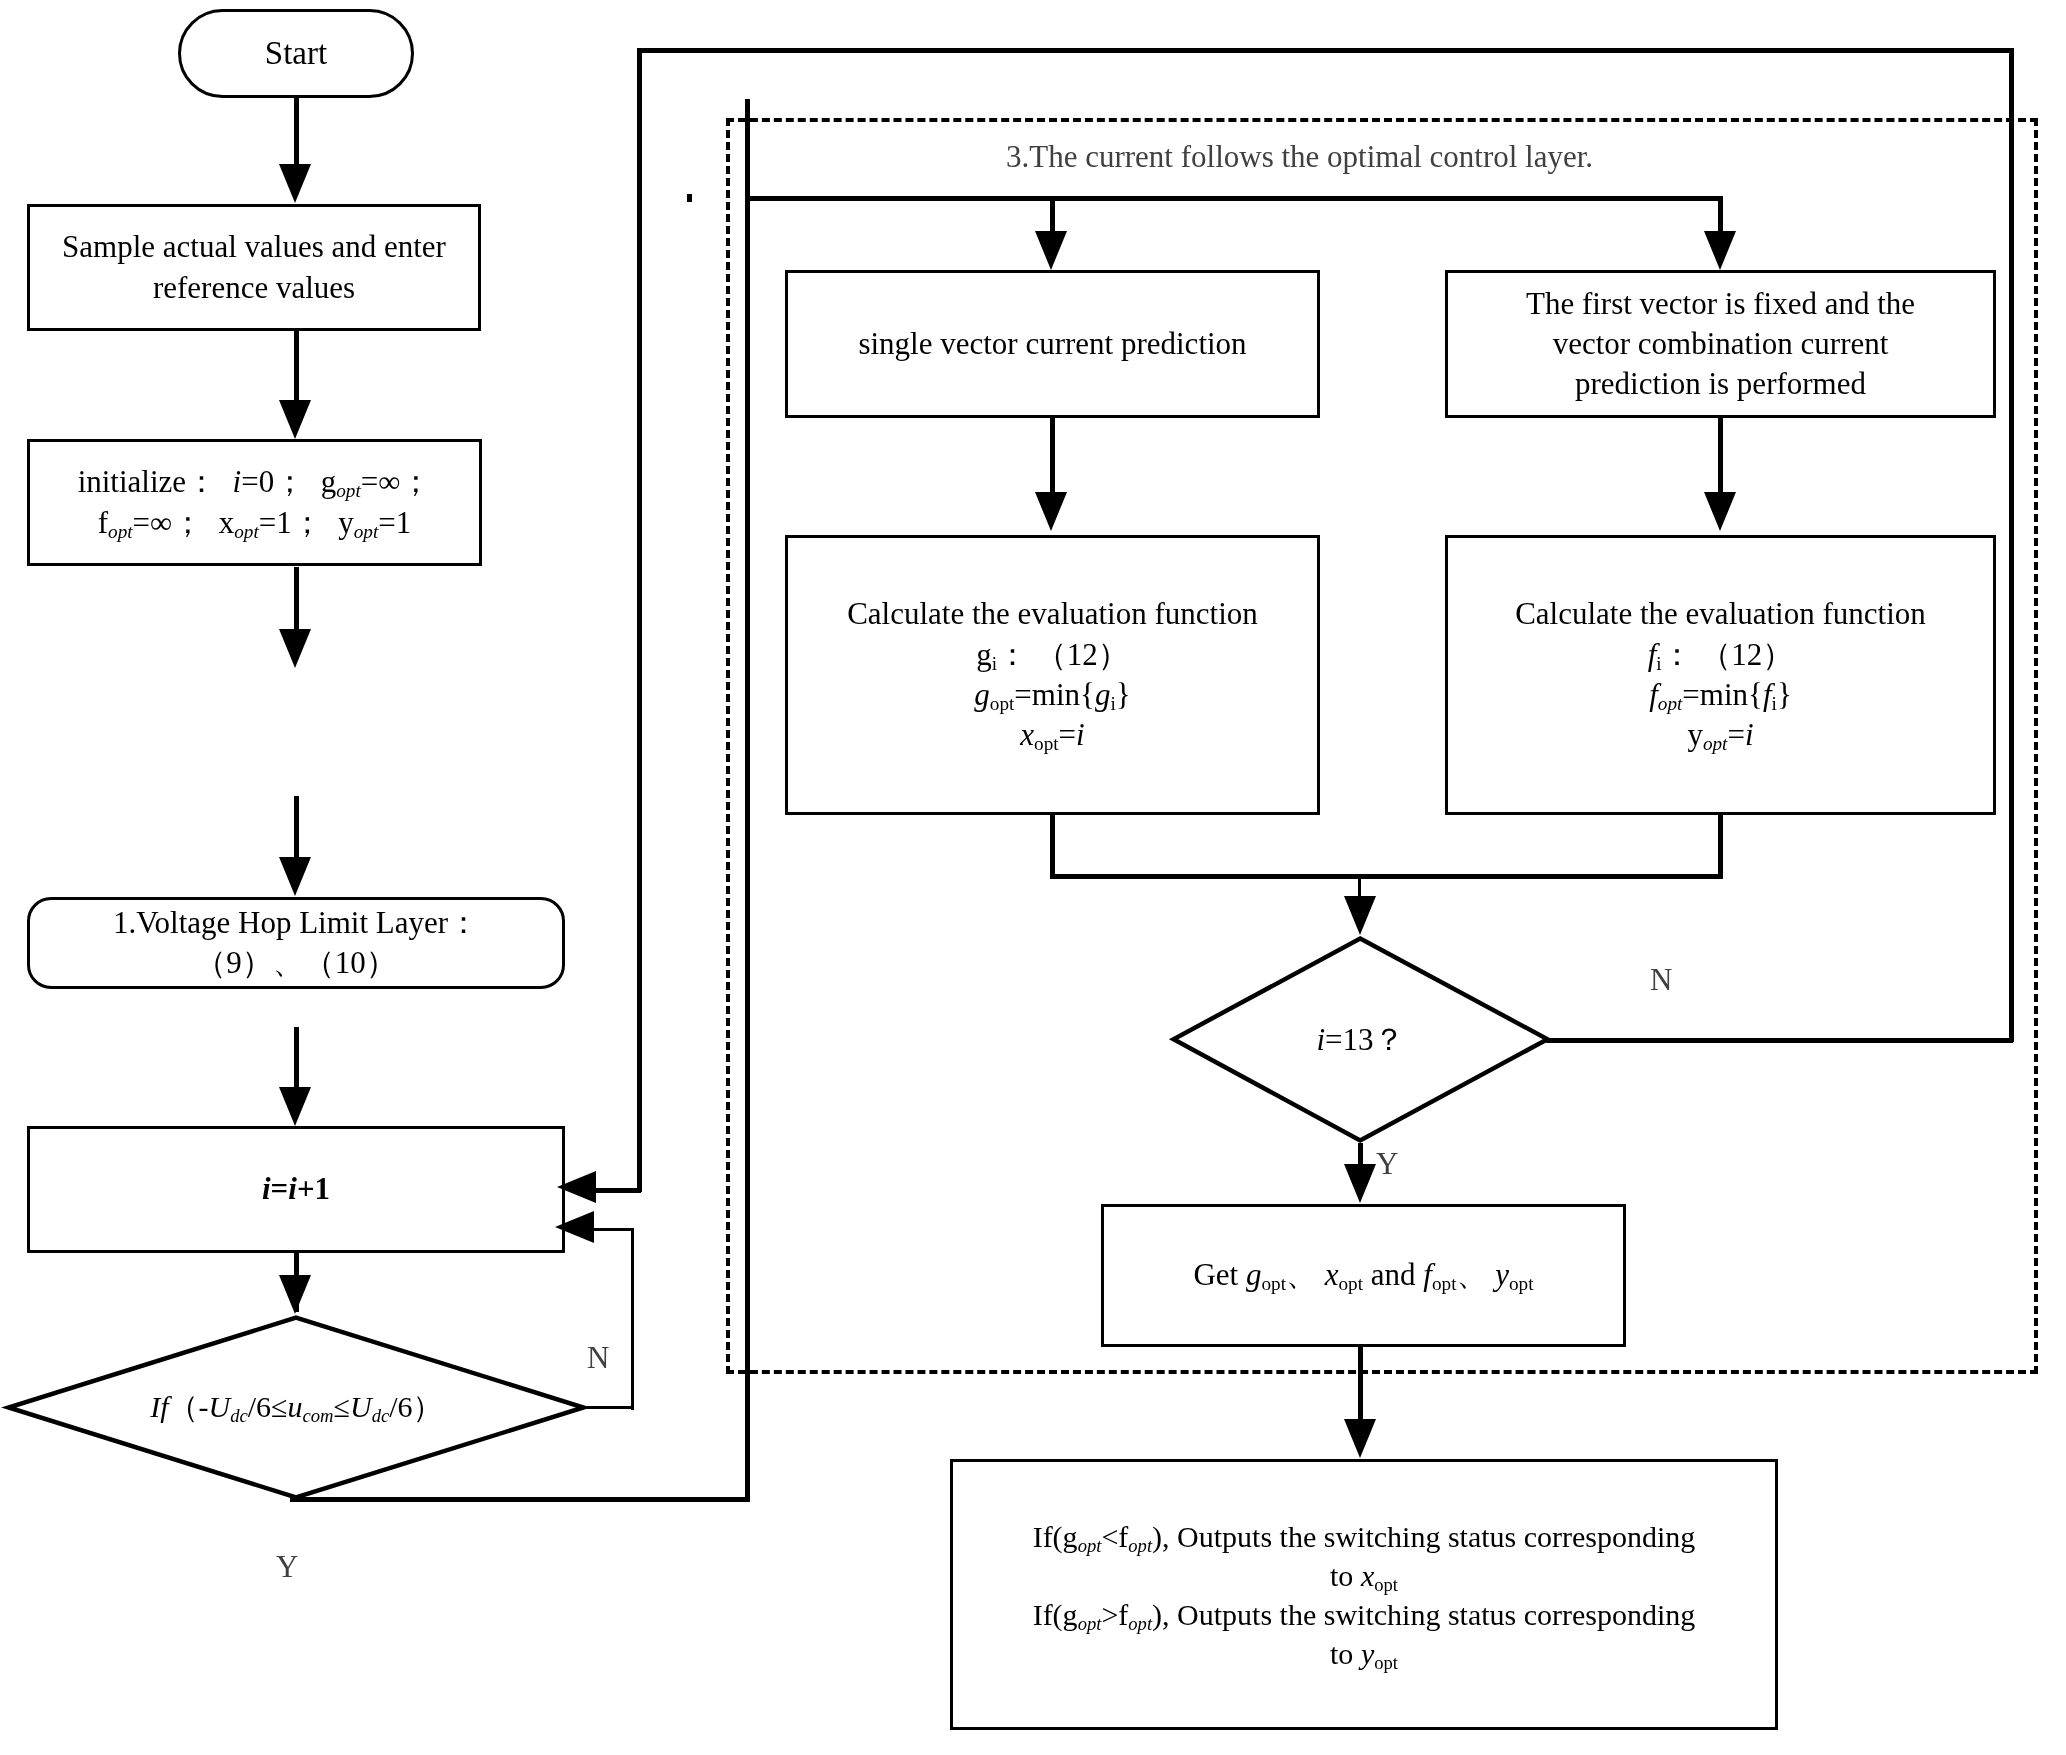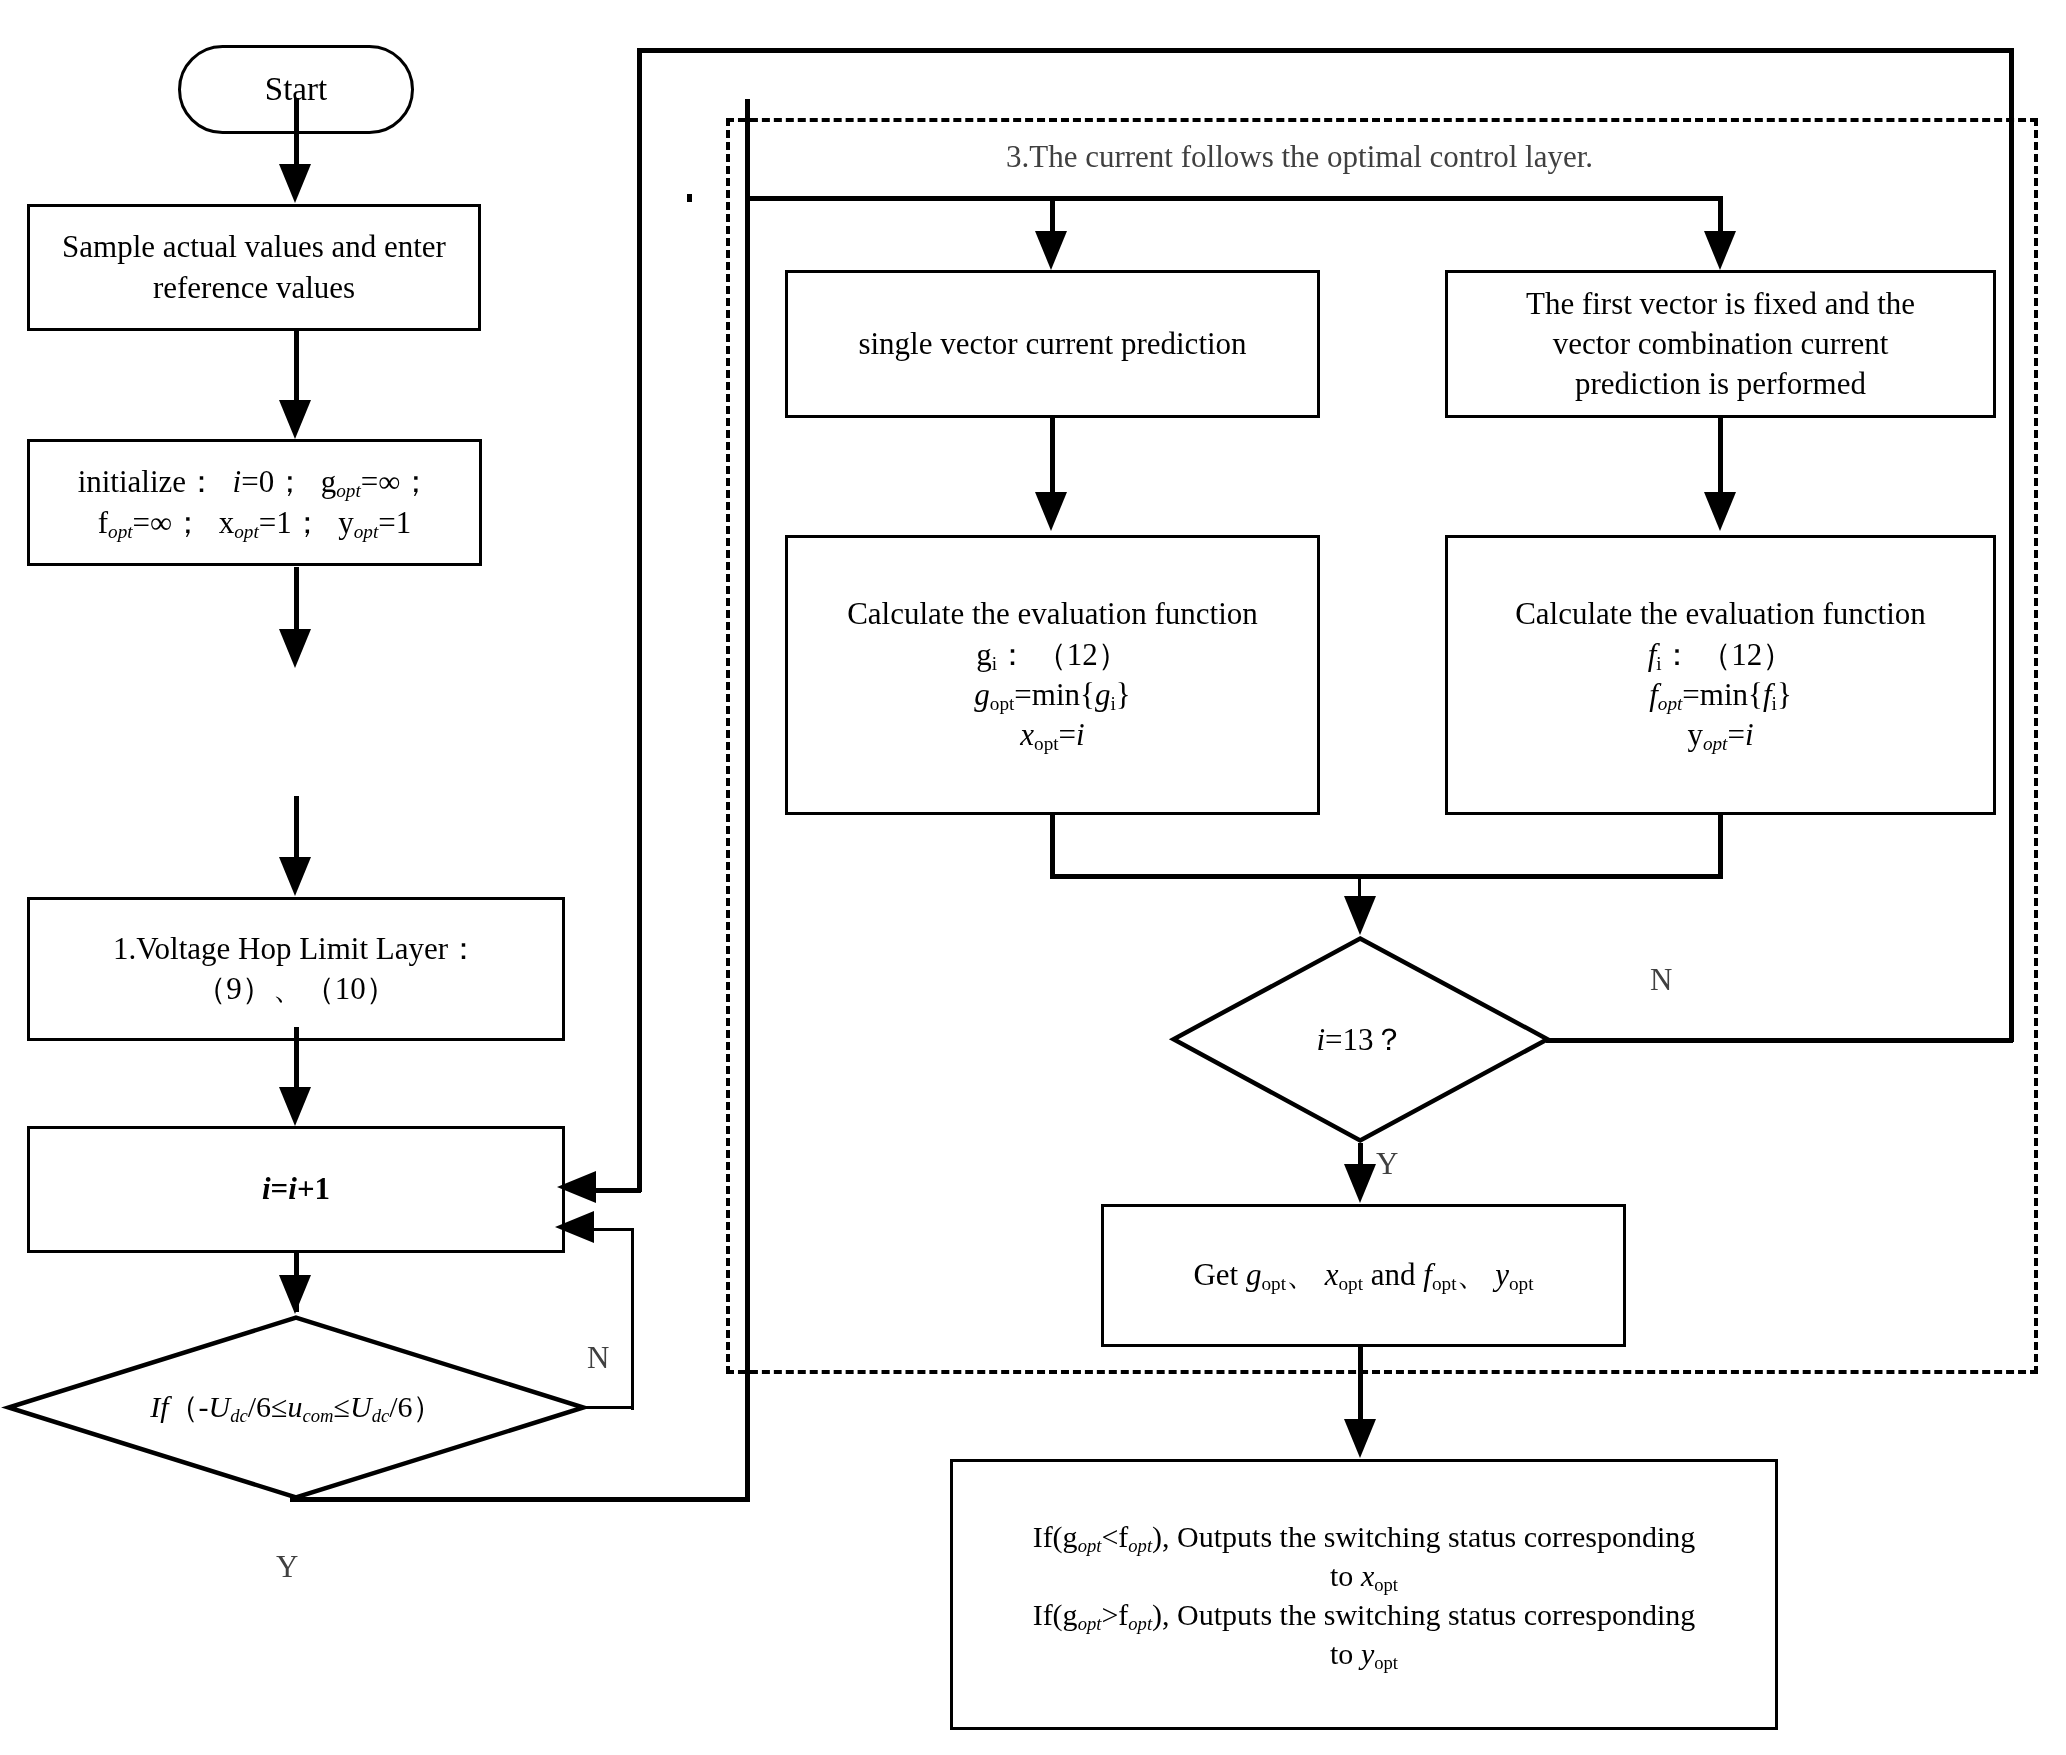--- a/index.html
+++ b/index.html
@@ -45,37 +45,37 @@
 </style>
 </head>
 <body>
 
 <div id="stage">
 
   <div class="dashbox" style="left:726px;top:118px;width:1312px;height:1256px;"></div>
 
   <div class="lab" style="left:1006px;top:139px;font-size:31px;">3.The current follows the optimal control layer.</div>
 
-  <div class="node term" style="left:178px;top:9px;width:236px;height:89px;margin-top:36px;">
+  <div class="node term" style="left:178px;top:9px;width:236px;height:89px;">
     <span class="txt" style="font-size:33px;">Start</span>
   </div>
 
   <div class="node rect" style="left:27px;top:204px;width:454px;height:127px;">
     <span class="txt" style="font-size:31px;">Sample actual values and enter<br>reference values</span>
   </div>
 
   <div class="node rect" style="left:27px;top:439px;width:455px;height:127px;">
     <span class="txt" style="font-size:31px;">
       initialize：&nbsp; <span class="it">i</span>=0；&nbsp; g<span class="subit">opt</span>=∞；<br>
       f<span class="subit">opt</span>=∞；&nbsp; x<span class="subit">opt</span>=1；&nbsp; y<span class="subit">opt</span>=1
     </span>
   </div>
 
 
-  <div class="node rect" style="left:27px;top:897px;width:538px;height:144px;">
+  <div class="node rect" style="left:27px;top:897px;width:538px;height:92px;border-radius:24px;">
     <span class="txt" style="font-size:31px;">1.Voltage Hop Limit Layer：<br>（9）、（10）</span>
   </div>
 
   <div class="node rect" style="left:27px;top:1126px;width:538px;height:127px;">
     <span class="txt" style="font-size:31px;font-weight:bold;"><span class="it">i</span>=<span class="it">i</span>+1</span>
   </div>
 
   <div class="diam" style="left:6.4px;top:1315px;width:580px;height:185px;">
     <svg width="580" height="185" viewBox="0 0 910 290">
       <polygon points="455,4 906,145 455,286 4,145" fill="#ffffff" stroke="#000000" stroke-width="7"></polygon>

